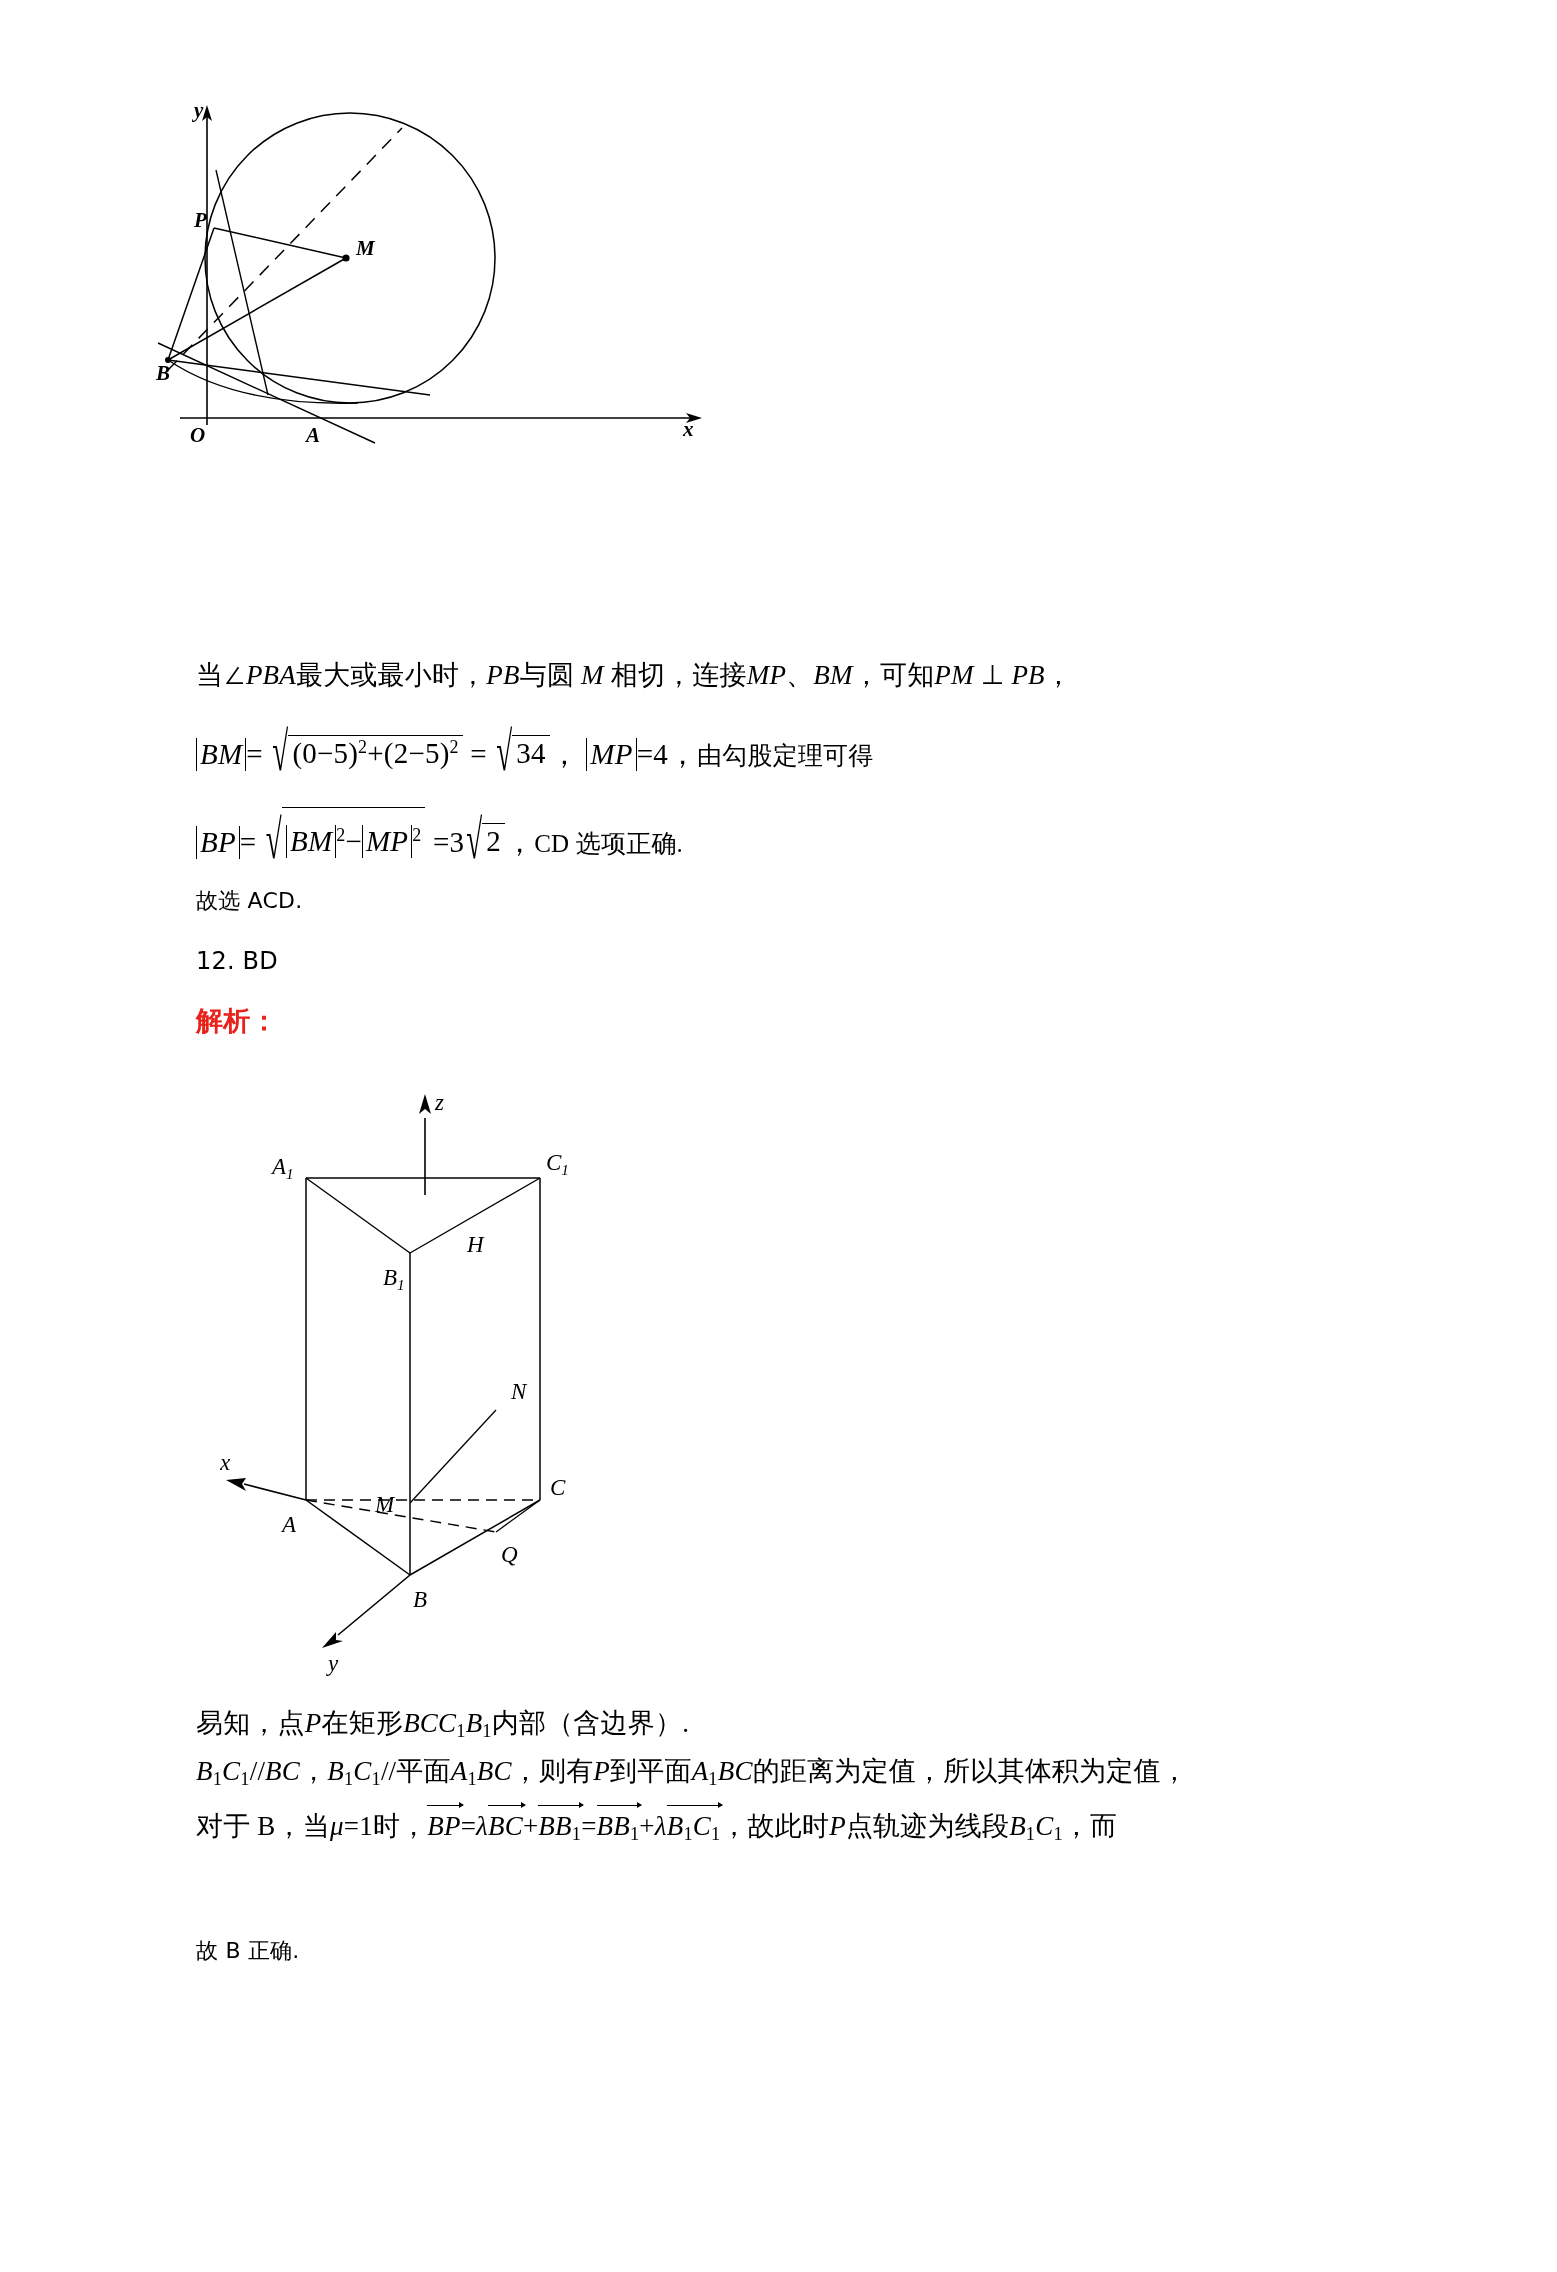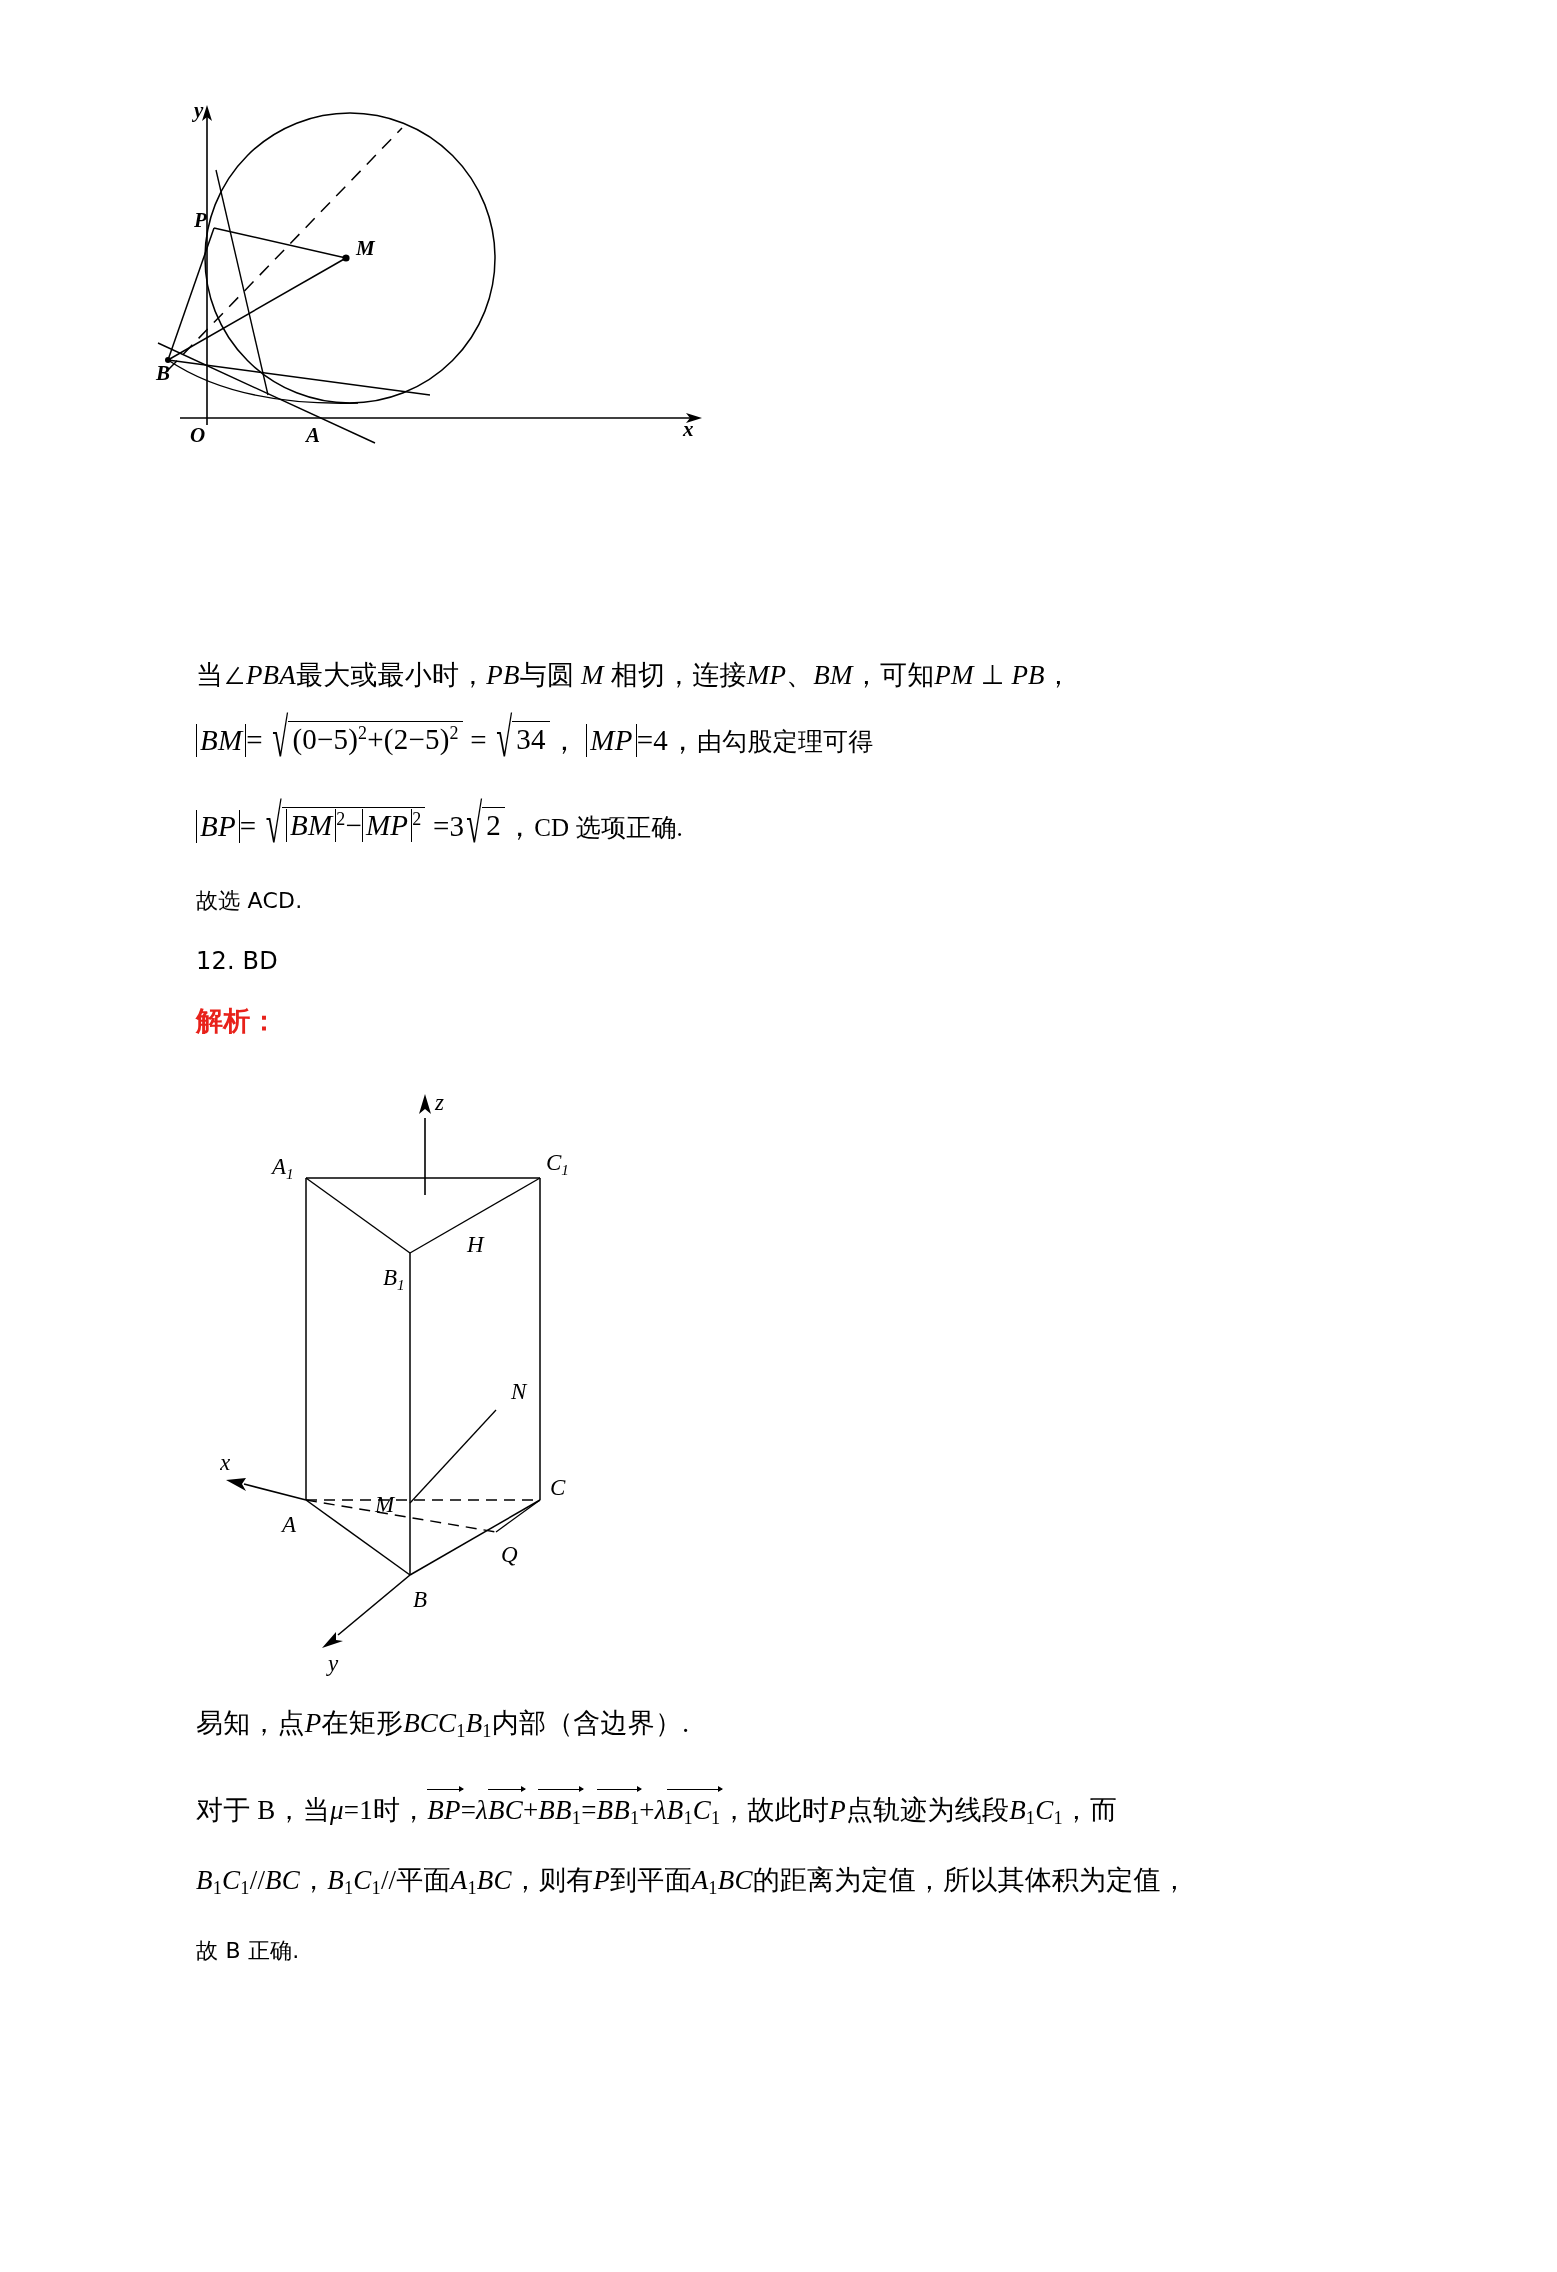--- a/index.html
+++ b/index.html
@@ -28,21 +28,21 @@
   .txt {
     position: absolute;
     font-family: "Liberation Serif", serif;
     font-size: 27px;
     line-height: 1.15;
     color: #000;
     white-space: nowrap;
     letter-spacing: 0.2px;
   }
   .txt.cn { font-family: "DejaVu Sans", sans-serif; font-size: 22px; }
-  .mi { font-style: italic; font-family: "Liberation Serif", serif; }
+  .mi { font-style: italic; font-family: "Liberation Serif", serif; margin-top: 16px; }
   .subn { font-size: 0.68em; vertical-align: -0.28em; font-style: normal; }
   .sup { font-size: 0.62em; vertical-align: 0.55em; font-style: normal; }
   .red { color: #e8211a; font-weight: bold; }
 
   
   .sqrt { display: inline-block; position: relative; padding-left: 2px; text-align: right;}
   .sqrt > .sign { display:inline-block; font-size:1em; transform: scaleY(1.9) translateY(-1px); transform-origin: center; }
   .rad { display: inline-block; border-top: 1.6px solid #000; padding: 1px 4px 0 4px; position: relative; top: -1px;}
   .abs { display:inline-block; border-left:1.6px solid #000; border-right:1.6px solid #000; padding:0 3px; }
   .vec { display:inline-block; position:relative; }
@@ -205,20 +205,20 @@
   </div>
 
   <div class="txt" style="left:196px; top:1708px;">
     <span class="cn">易知，点</span><span class="mi">P</span><span class="cn">在矩形</span><span class="mi">BCC</span><span class="subn">1</span><span class="mi">B</span><span class="subn">1</span><span class="cn">内部（含边界）.</span>
   </div>
 
   <div class="txt" style="left:196px; top:1795px;">
     <span class="cn">对于 B，当</span><span class="mi">μ</span><span>=1</span><span class="cn">时，</span><span class="vec mi">BP</span><span>=</span><span class="mi">λ</span><span class="vec mi">BC</span><span>+</span><span class="vec"><span class="mi">BB</span><span class="subn">1</span></span><span>=</span><span class="vec"><span class="mi">BB</span><span class="subn">1</span></span><span>+</span><span class="mi">λ</span><span class="vec"><span class="mi">B</span><span class="subn">1</span><span class="mi">C</span><span class="subn">1</span></span><span class="cn">，故此时</span><span class="mi">P</span><span class="cn">点轨迹为线段</span><span class="mi">B</span><span class="subn">1</span><span class="mi">C</span><span class="subn">1</span><span class="cn">，而</span>
   </div>
 
-  <div class="txt" style="left:196px; top:1865px;">
+  <div class="txt" style="left:196px; top:1756px;">
     <span class="mi">B</span><span class="subn">1</span><span class="mi">C</span><span class="subn">1</span><span>//</span><span class="mi">BC</span><span class="cn">，</span><span class="mi">B</span><span class="subn">1</span><span class="mi">C</span><span class="subn">1</span><span>//</span><span class="cn">平面</span><span class="mi">A</span><span class="subn">1</span><span class="mi">BC</span><span class="cn">，则有</span><span class="mi">P</span><span class="cn">到平面</span><span class="mi">A</span><span class="subn">1</span><span class="mi">BC</span><span class="cn">的距离为定值，所以其体积为定值，</span>
   </div>
 
   <div class="txt cn" style="left:196px; top:1938px;">故 B 正确.</div>
 
 
 </div>
 
 </body></html>

